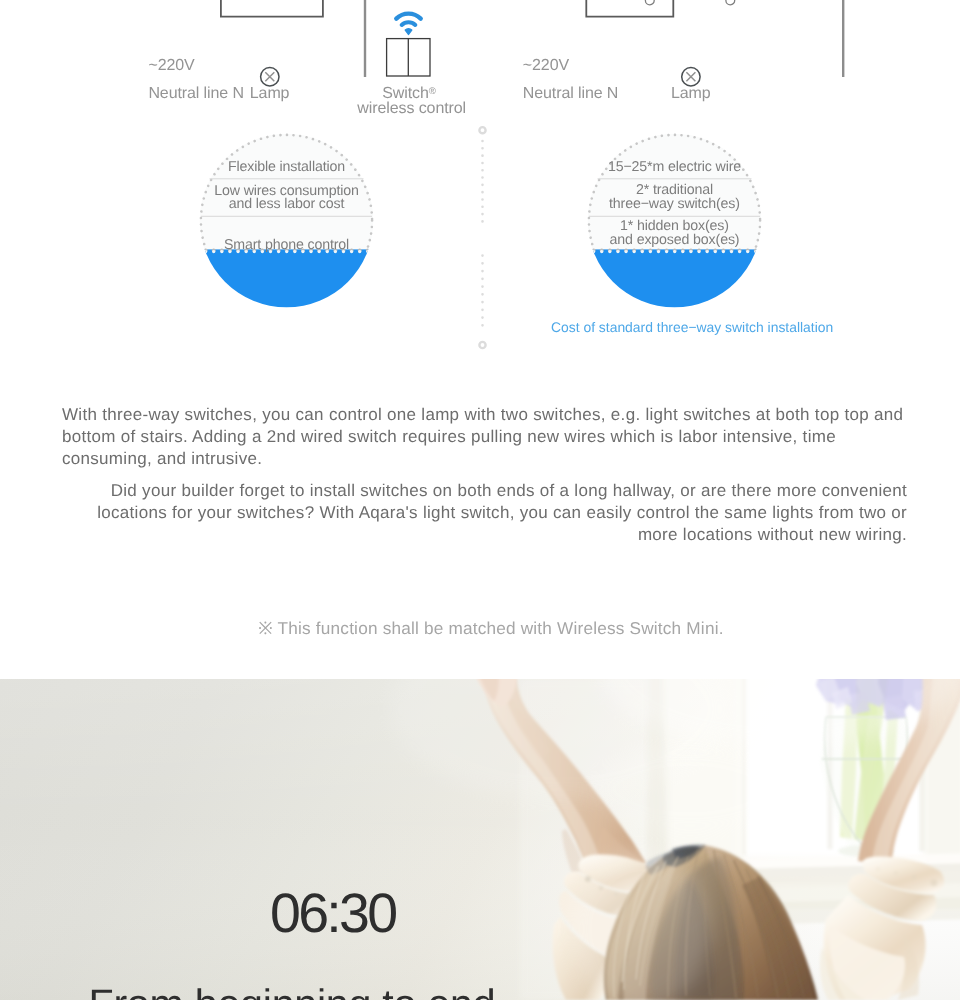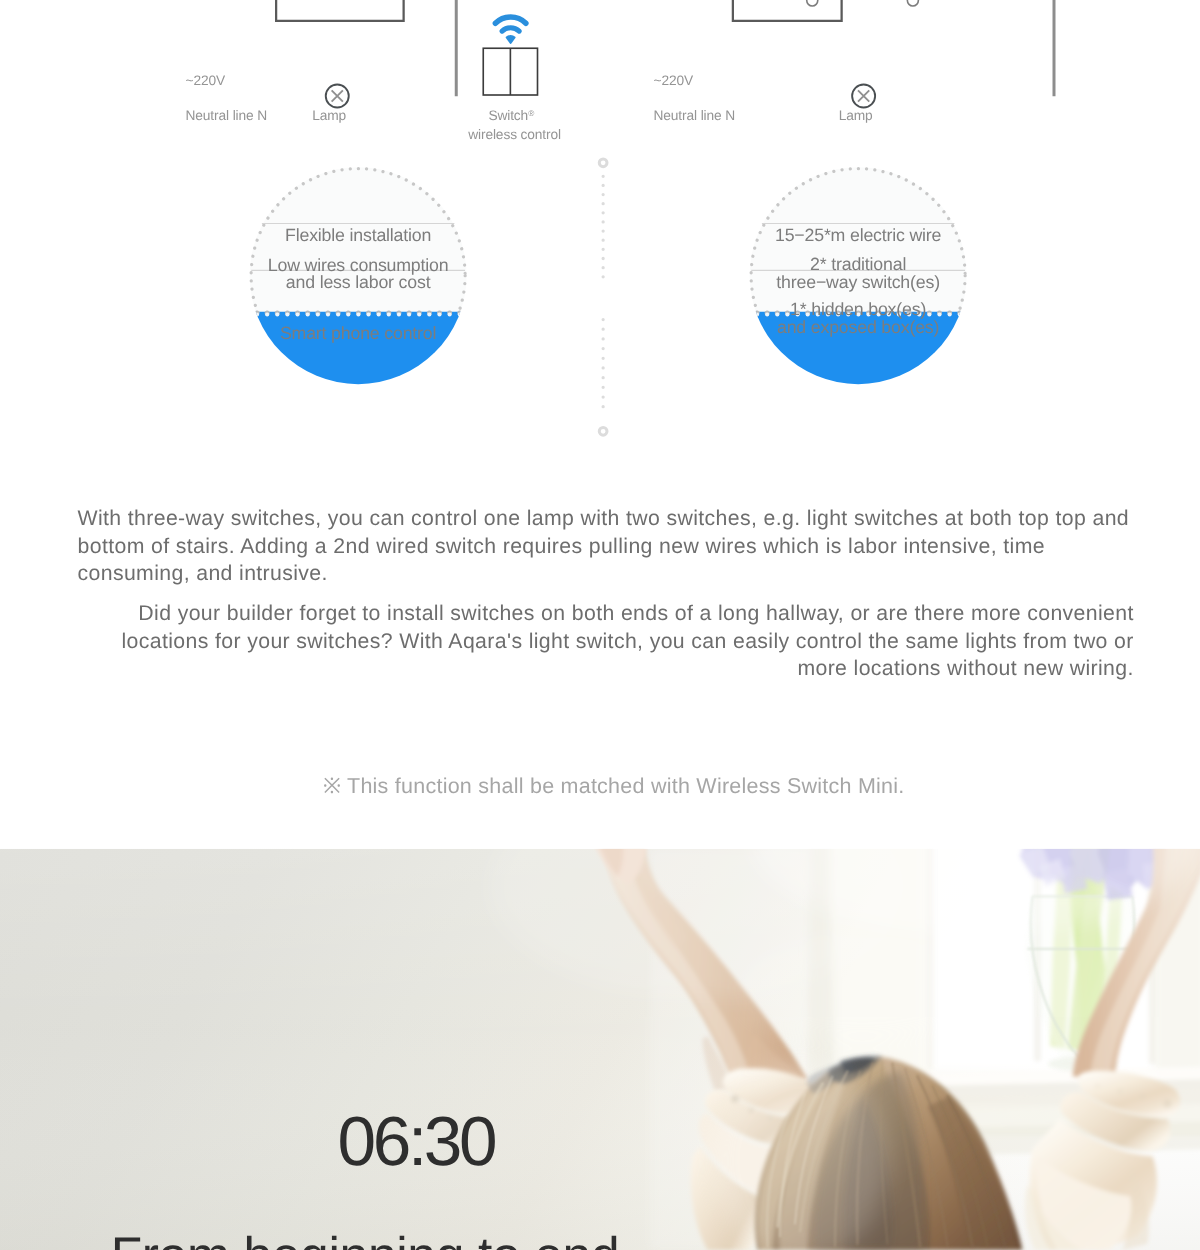--- a/index.html
+++ b/index.html
@@ -6,31 +6,31 @@
   html,body{margin:0;padding:0;}
   body{width:960px;height:1000px;overflow:hidden;background:#ffffff;
        font-family:"Liberation Sans",sans-serif;-webkit-font-smoothing:antialiased;text-rendering:geometricPrecision;}
   .page{position:relative;width:960px;height:1000px;background:#fff;}
   .dlabel,.citem,.circ-cap,.copy,.note,.hero-time span,.hero-head{opacity:0.999;}
 
   
   .diagram{position:absolute;left:0;top:0;width:960px;height:370px;}
   .diagram svg{position:absolute;left:0;top:0;}
 
-  .dlabel{position:absolute;color:#949494;font-size:11px;line-height:15px;
+  .dlabel{position:absolute;color:#949494;font-size:16px;line-height:15px;
           white-space:nowrap;letter-spacing:-.1px;}
   .dlabel sup{font-size:0.6em;vertical-align:baseline;position:relative;top:-.38em;line-height:0;}
   .dlabel.c{text-align:center;}
 
   
   .circ-wrap{position:absolute;}
   .circ-cap{position:absolute;font-size:13.9px;color:#4ea8e8;white-space:nowrap;letter-spacing:0;}
 
   .citem{position:absolute;width:100%;text-align:center;color:#7d7d7d;
-         font-size:14.2px;line-height:13.4px;letter-spacing:-.14px;white-space:nowrap;margin-top:22px;}
+         font-size:14.2px;line-height:13.4px;letter-spacing:-.14px;white-space:nowrap;}
 
   
   .copy{position:absolute;color:#6d6d6d;font-size:17px;line-height:21.85px;letter-spacing:.3px;}
   .note{position:absolute;width:960px;text-align:center;color:#a6a6a6;font-size:17.2px;letter-spacing:.2px;line-height:20px;}
 
   
   .hero{position:absolute;left:0;top:679px;width:960px;height:321px;overflow:hidden;}
   .hero svg{position:absolute;left:0;top:0;}
   .hero-time{position:absolute;left:0;top:0;width:960px;}
   .hero-time span{position:absolute;left:232px;top:886.0px;font-size:55.5px;color:#2e2e2e;
@@ -146,21 +146,21 @@
       </g>
       <line x1="9.5" y1="44.8" x2="163.5" y2="44.8" stroke="#d5d5d5" stroke-width="0.9"></line>
       <line x1="1" y1="82.3" x2="172" y2="82.3" stroke="#d5d5d5" stroke-width="0.9"></line>
     </svg>
     <div class="citem" style="top:28.6px;">Flexible installation</div>
     <div class="citem" style="top:52.6px;">Low wires consumption</div>
     <div class="citem" style="top:65.9px;">and less labor cost</div>
     <div class="citem" style="top:107px;">Smart phone control</div>
   </div>
 
-  <div class="circ-wrap" style="left:598px;top:132px;width:177px;height:177px;">
+  <div class="circ-wrap" style="left:586px;top:132px;width:177px;height:177px;">
     <svg width="177" height="177" viewBox="-2 -2 177 177">
       <defs>
         <clipPath id="clipR">
             <circle cx="86.5" cy="86.5" r="86.8"></circle>
           </clipPath>
         <clipPath id="clipRtop">
             <rect x="-4" y="-4" width="186" height="120"></rect>
           </clipPath>
       </defs>
       <g clip-path="url(#clipR)">
@@ -174,20 +174,21 @@
       </g>
       <line x1="9.5" y1="44.8" x2="163.5" y2="44.8" stroke="#d5d5d5" stroke-width="0.9"></line>
       <line x1="1" y1="82.3" x2="172" y2="82.3" stroke="#d5d5d5" stroke-width="0.9"></line>
     </svg>
     <div class="citem" style="top:28.6px;">15−25*m electric wire</div>
     <div class="citem" style="top:52.3px;">2* traditional</div>
     <div class="citem" style="top:65.6px;">three−way switch(es)</div>
     <div class="citem" style="top:88.4px;">1* hidden box(es)</div>
     <div class="citem" style="top:101.8px;">and exposed box(es)</div>
   </div>
+  <div class="circ-cap" style="left:551px;top:319.2px;">Cost of standard three−way switch installation</div>
 
   <div class="copy" style="left:62px;top:404px;width:845px;">With three-way switches, you can control one lamp with two switches, e.g. light switches at both top top and bottom of stairs. Adding a 2nd wired switch requires pulling new wires which is labor intensive, time consuming, and intrusive.</div>
   <div class="copy" style="left:62px;top:480px;width:845px;text-align:right;">Did your builder forget to install switches on both ends of a long hallway, or are there more convenient locations for your switches? With Aqara's light switch, you can easily control the same lights from two or more locations without new wiring.</div>
   <div class="note" style="top:618.4px;left:11px;">※ This function shall be matched with Wireless Switch Mini.</div>
 
   <div class="hero">
     <svg width="960" height="321" viewBox="0 0 960 321">
       <defs>
         <linearGradient id="wallG" x1="0" y1="0" x2="1" y2="0.18">
           <stop offset="0" stop-color="#dcdcd6"></stop>

